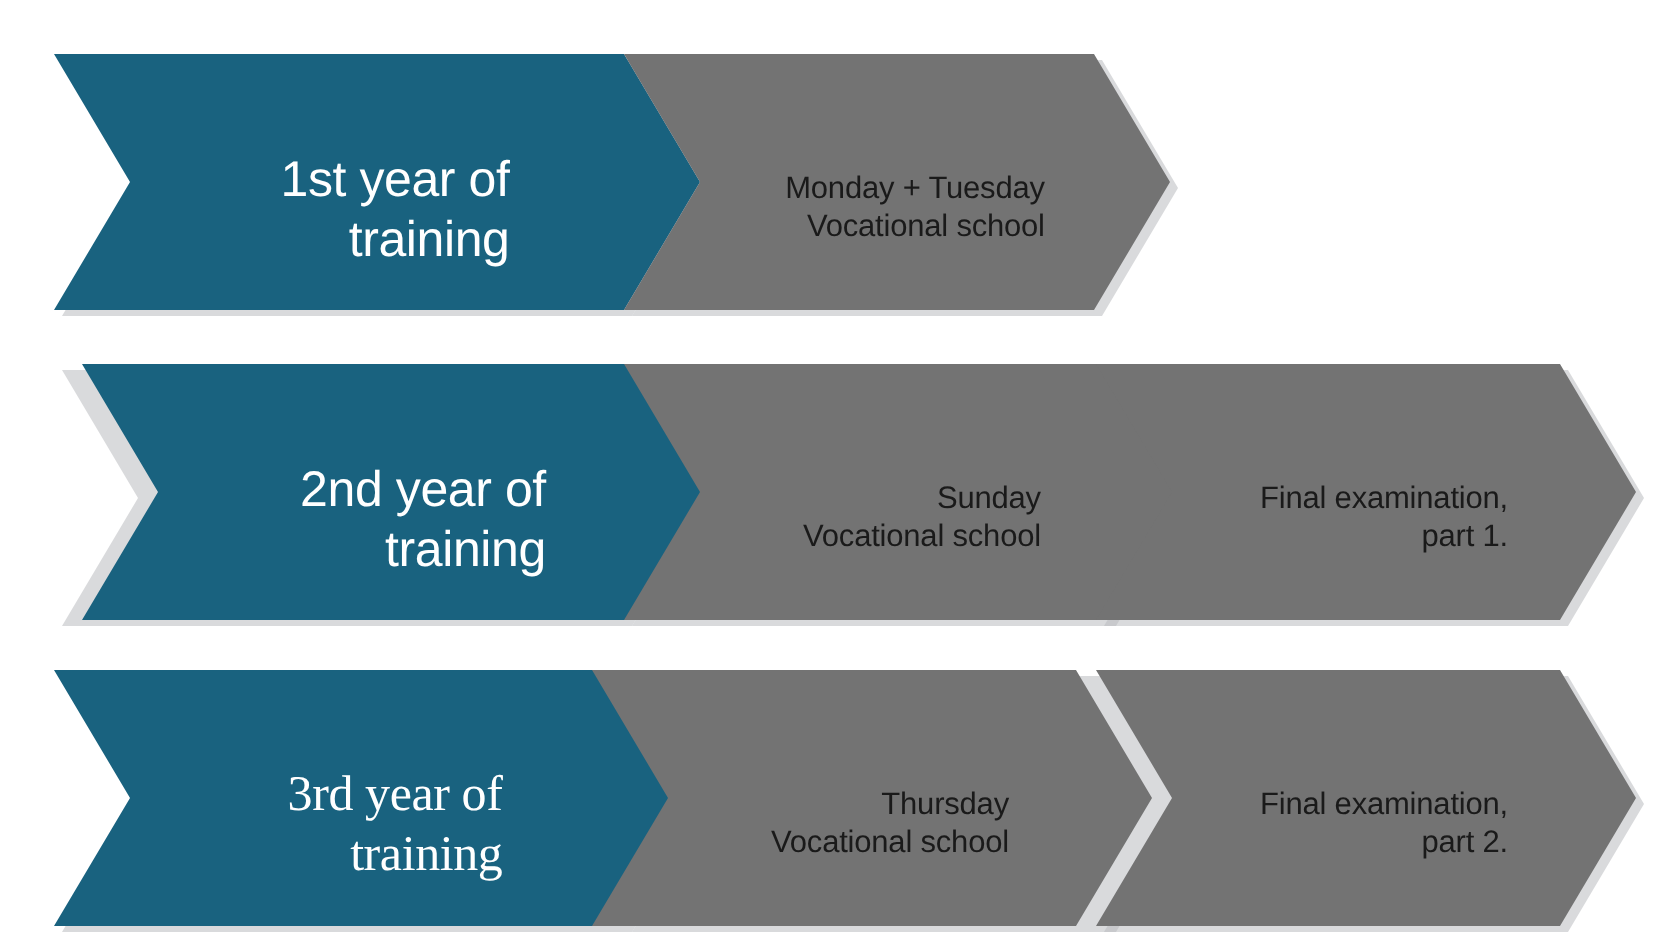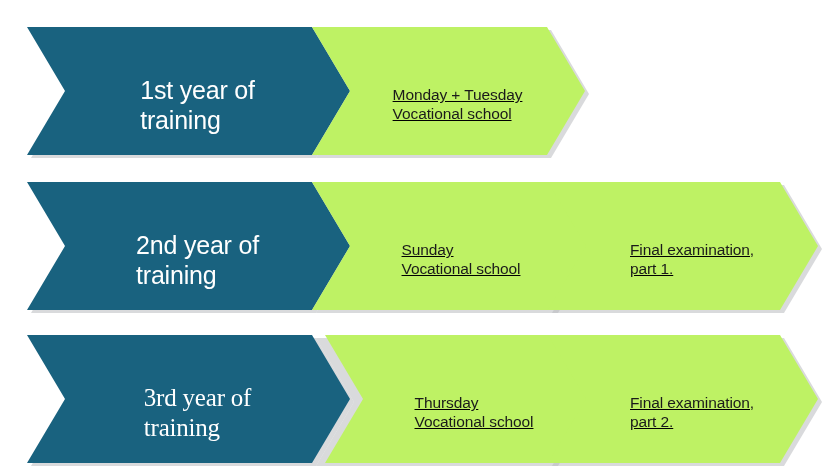--- a/index.html
+++ b/index.html
@@ -52,26 +52,25 @@
     background: #b9bcc0;
     opacity: 0.55;
     -webkit-clip-path: polygon(0% 0%, calc(100% - 38px) 0%, 100% 50%, calc(100% - 38px) 100%, 0% 100%, 38px 50%);
     clip-path: polygon(0% 0%, calc(100% - 38px) 0%, 100% 50%, calc(100% - 38px) 100%, 0% 100%, 38px 50%);
   }
 
   .chevron.primary {
     background: #19627f;
   }
   .chevron.secondary {
-    background: #bef264;
-    text-decoration: underline;
+    background: #737373;
   }
 
   .chevron-label {
-    text-align: left;
+    text-align: right;
     line-height: 1.22;
     white-space: pre-line;
     padding: 0 6px;
     margin-top: 28px;
   }
   .chevron.primary .chevron-label {
     color: #ffffff;
     font-size: 25px;
     letter-spacing: -0.2px;
     transform: translateX(9px);
@@ -96,42 +95,42 @@
       </div>
       <div class="chevron secondary" style="left: 312px; width: 273px; z-index: 13;">
         <div class="chevron-label">Monday + Tuesday
 Vocational school</div>
       </div>
     </div>
     <div class="chevron-row row-1">
       <div class="chevron-shadow" style="left: 31px; width: 323px; z-index: 10;"></div>
       <div class="chevron-shadow" style="left: 316px; width: 280px; z-index: 12;"></div>
       <div class="chevron-shadow" style="left: 552px; width: 270px; z-index: 14;"></div>
-      <div class="chevron primary" style="left: 27px; width: 323px; z-index: 11;">
+      <div class="chevron primary" style="left: 41px; width: 323px; z-index: 11;">
         <div class="chevron-label">2nd year of
 training</div>
       </div>
       <div class="chevron secondary" style="left: 312px; width: 280px; z-index: 13;">
         <div class="chevron-label">Sunday
 Vocational school</div>
       </div>
       <div class="chevron secondary" style="left: 548px; width: 270px; z-index: 15;">
         <div class="chevron-label">Final examination,
 part 1.</div>
       </div>
     </div>
     <div class="chevron-row row-2">
       <div class="chevron-shadow" style="left: 31px; width: 323px; z-index: 10;"></div>
       <div class="chevron-shadow" style="left: 316px; width: 280px; z-index: 12;"></div>
       <div class="chevron-shadow" style="left: 552px; width: 270px; z-index: 14;"></div>
       <div class="chevron primary" style="left: 27px; width: 323px; z-index: 11; font-family: Liberation Serif, serif;">
         <div class="chevron-label">3rd year of
 training</div>
       </div>
-      <div class="chevron secondary" style="left: 325px; width: 280px; z-index: 13;">
+      <div class="chevron secondary" style="left: 296px; width: 280px; z-index: 13;">
         <div class="chevron-label">Thursday
 Vocational school</div>
       </div>
       <div class="chevron secondary" style="left: 548px; width: 270px; z-index: 15;">
         <div class="chevron-label">Final examination,
 part 2.</div>
       </div>
     </div>
   </div>
 

